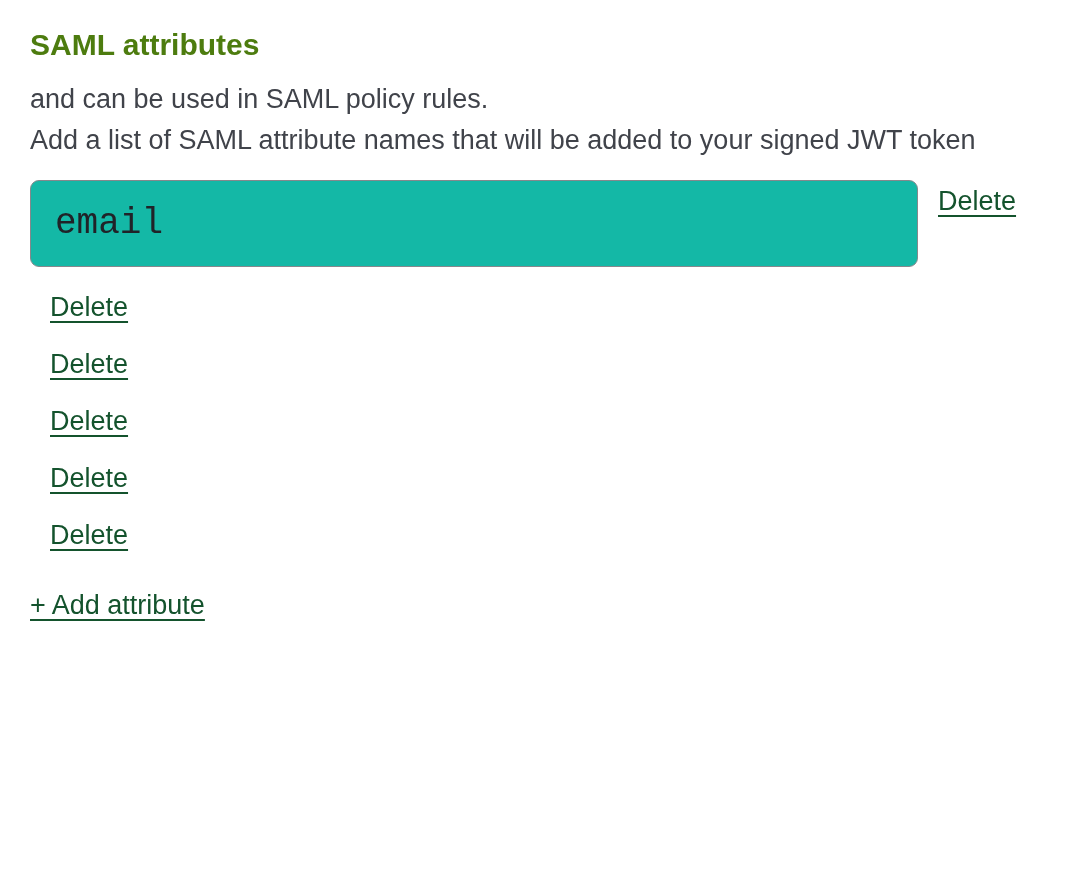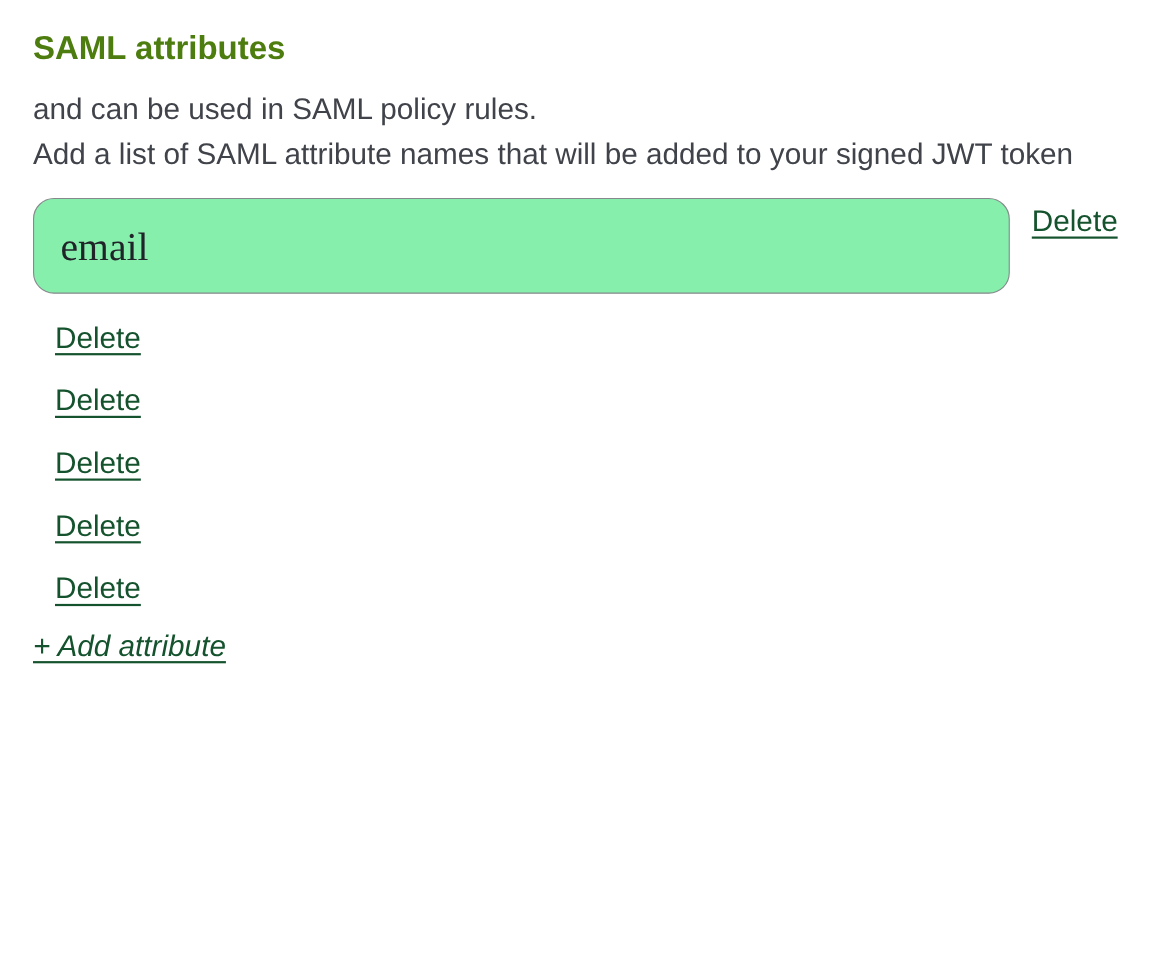--- a/index.html
+++ b/index.html
@@ -33,46 +33,45 @@
   .row {
     display: flex;
     align-items: flex-start;
     margin-bottom: 19px;
   }
   .attr-input {
     box-sizing: border-box;
     width: 888px;
     height: 87px;
     border: 1.5px solid #86888c;
-    border-radius: 19px;
+    border-radius: 9px;
     padding: 0 24px;
     font-size: 36px;
-    font-family: Liberation Serif, serif;
+    font-family: Liberation Mono, monospace;
     color: #202328;
-    background: #86efac;
+    background: #14b8a6;
   }
   .link {
     color: #14532d;
     text-decoration: underline;
     text-underline-offset: 5px;
     text-decoration-thickness: 2px;
     font-size: 27px;
     cursor: pointer;
   }
   .delete-link {
     margin-left: 20px;
     margin-top: 5px;
     line-height: 33px;
     white-space: nowrap;
   }
   .add-link {
     display: inline-block;
-    margin-top: 0;
+    margin-top: 18px;
     line-height: 33px;
-    font-style: italic;
   }
 </style>
 </head>
 <body>
 
 <main>
 
   <h2 class="section-title">SAML attributes</h2>
 
   <p class="section-desc">

